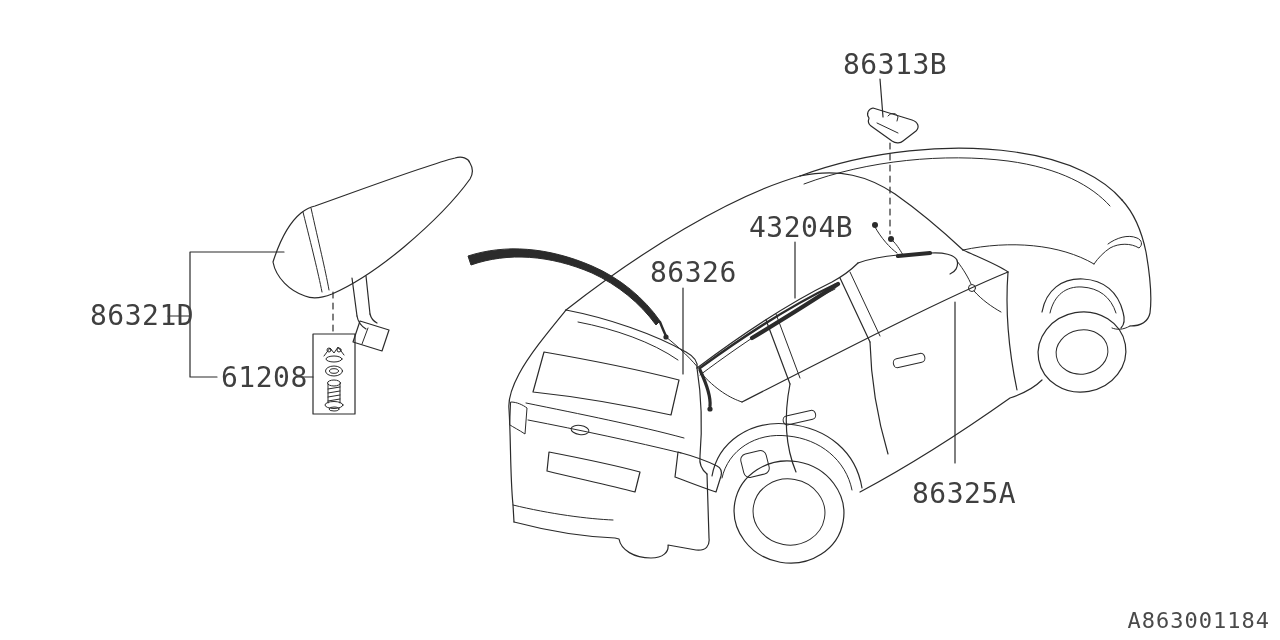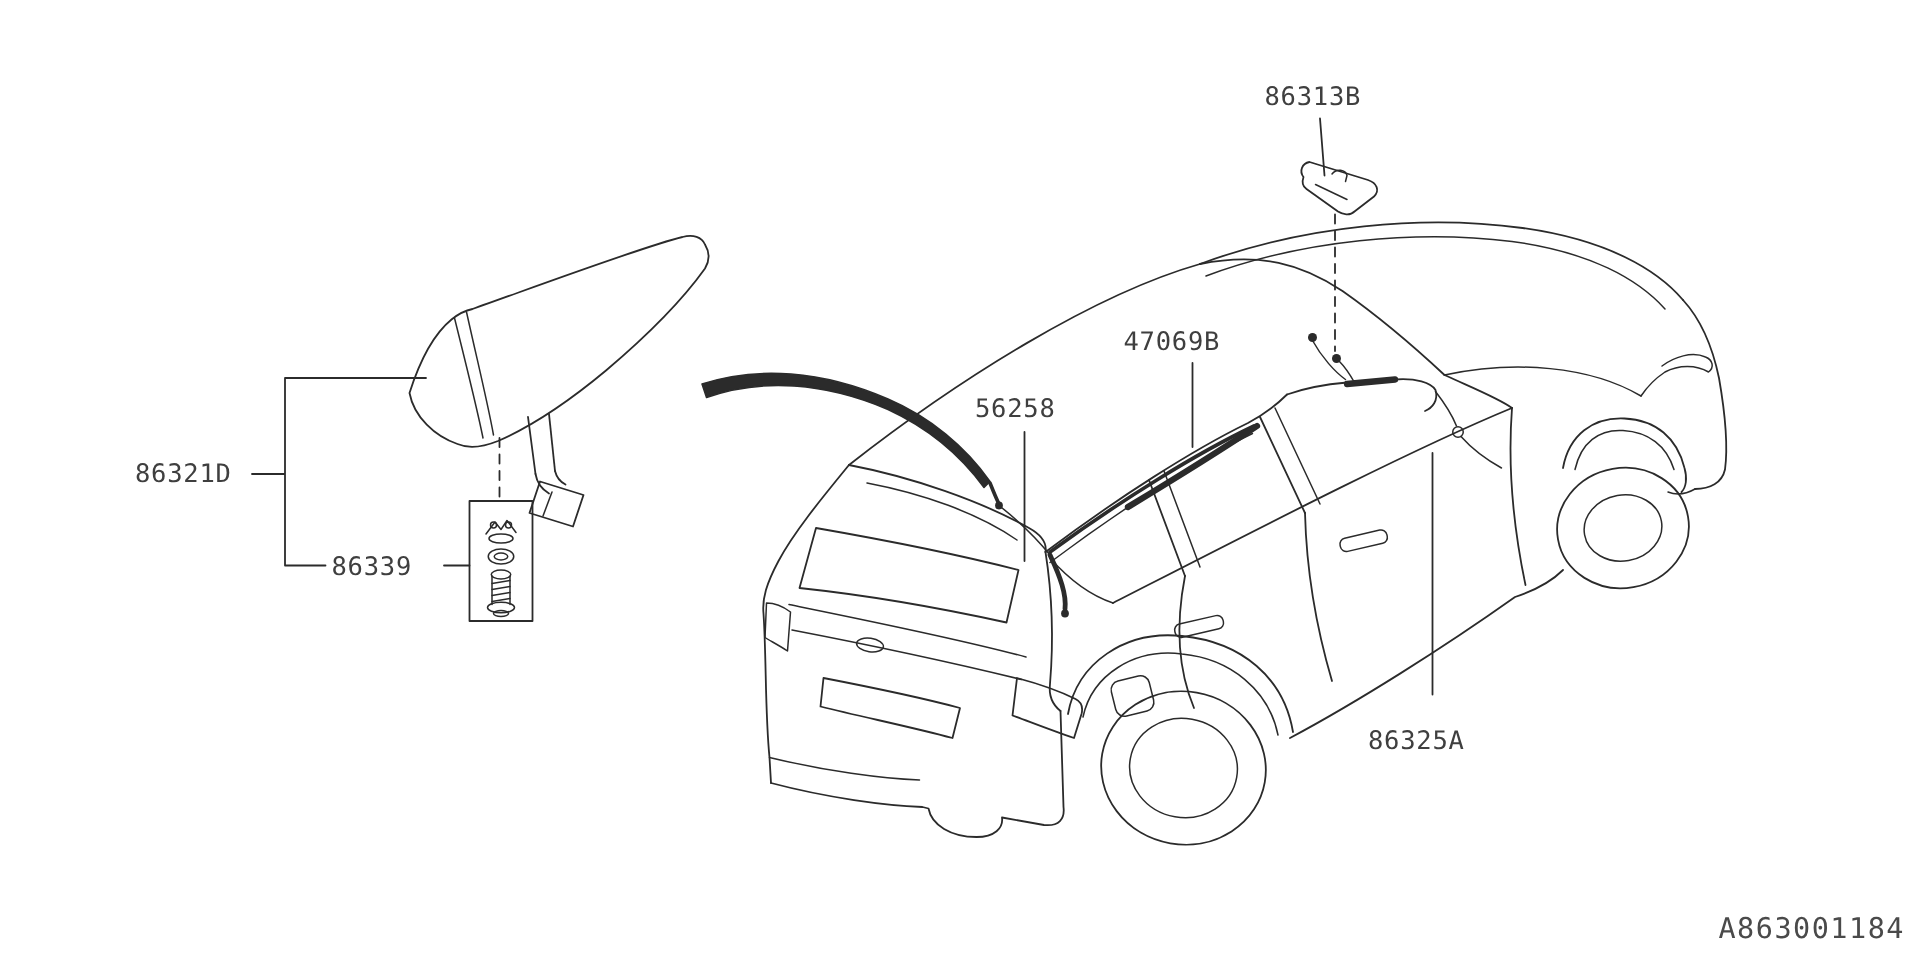--- a/index.html
+++ b/index.html
@@ -4,26 +4,26 @@
 <style>
   html,body{margin:0;padding:0;background:#fff;}
   .stage{
     position:relative;width:1280px;height:640px;background:#ffffff;
     font-family:"DejaVu Sans Mono","Liberation Mono",monospace;
     overflow:hidden;
   }
   .stage svg{position:absolute;left:0;top:0;}
   .plabel{
     position:absolute;
-    font-size:17px;line-height:20px;color:#3f3f3f;
+    font-size:28px;line-height:20px;color:#3f3f3f;
     letter-spacing:0.5px;white-space:nowrap;user-select:none;
   }
   .footer-code{
     position:absolute;right:10px;top:608px;
-    font-size:19px;color:#4a4a4a;letter-spacing:1px;
+    font-size:22px;color:#4a4a4a;letter-spacing:1px;
   }
   .ln{stroke:#2b2b2b;fill:none;stroke-width:1.2;stroke-linecap:round;stroke-linejoin:round;}
   .thin{stroke-width:1;}
   .bold2{stroke-width:2.4;}
   .bold3{stroke-width:3.2;}
   .bold4{stroke-width:4.2;}
   .dash{stroke-dasharray:6 5;}
   .blob{fill:#2b2b2b;stroke:none;}
 </style>
 </head>
@@ -196,21 +196,21 @@
 
     <path class="ln" d="M683,288 L683,374"></path>
 
     <path class="ln" d="M795,242 L795,298"></path>
 
     <path class="ln" d="M955,302 L955,463"></path>
   </g>
 </svg>
 
 <div class="plabel" style="left:90px;top:306px">86321D</div>
-<div class="plabel" style="left:221px;top:368px">86339</div>
+<div class="plabel" style="left:221px;top:368px">61208</div>
 <div class="plabel" style="left:843px;top:55px">86313B</div>
-<div class="plabel" style="left:650px;top:263px">56258</div>
-<div class="plabel" style="left:749px;top:218px">47069B</div>
+<div class="plabel" style="left:650px;top:263px">86326</div>
+<div class="plabel" style="left:749px;top:218px">43204B</div>
 <div class="plabel" style="left:912px;top:484px">86325A</div>
 
 <div class="footer-code">A863001184</div>
 
 </div>
 
 </body></html>

